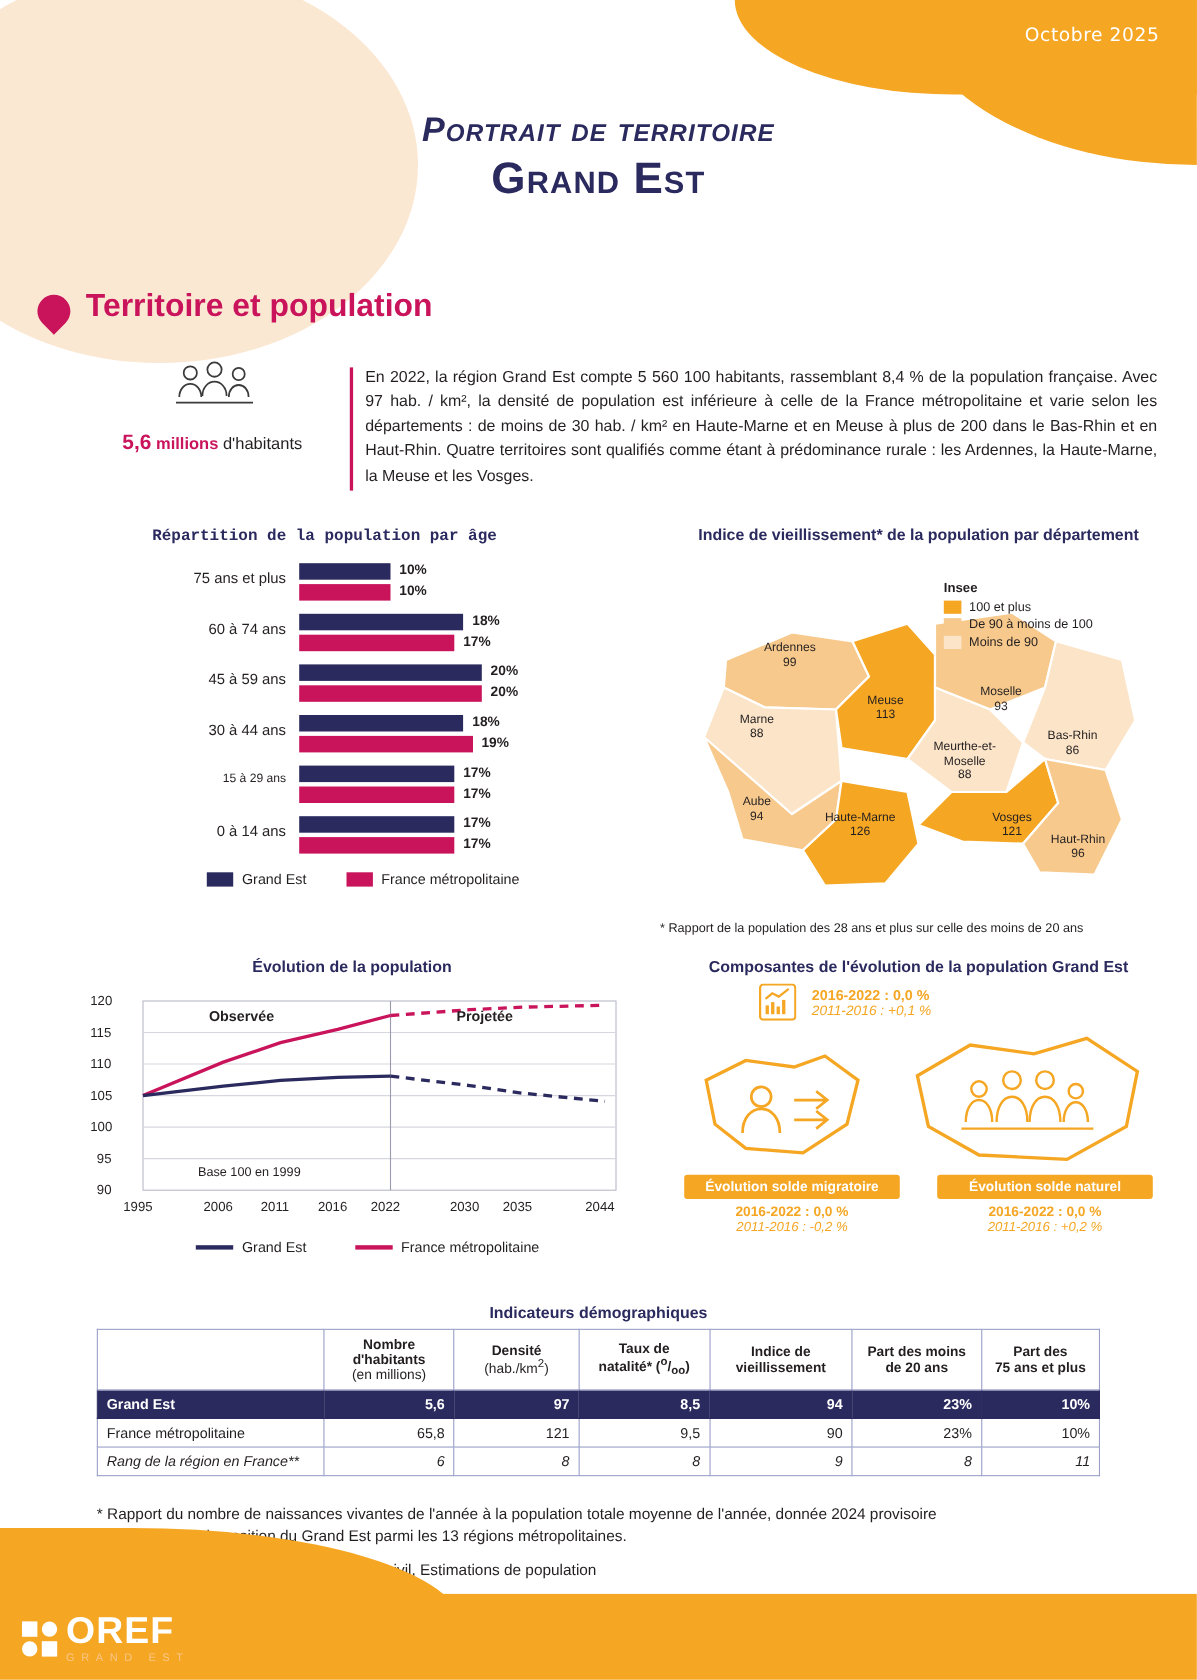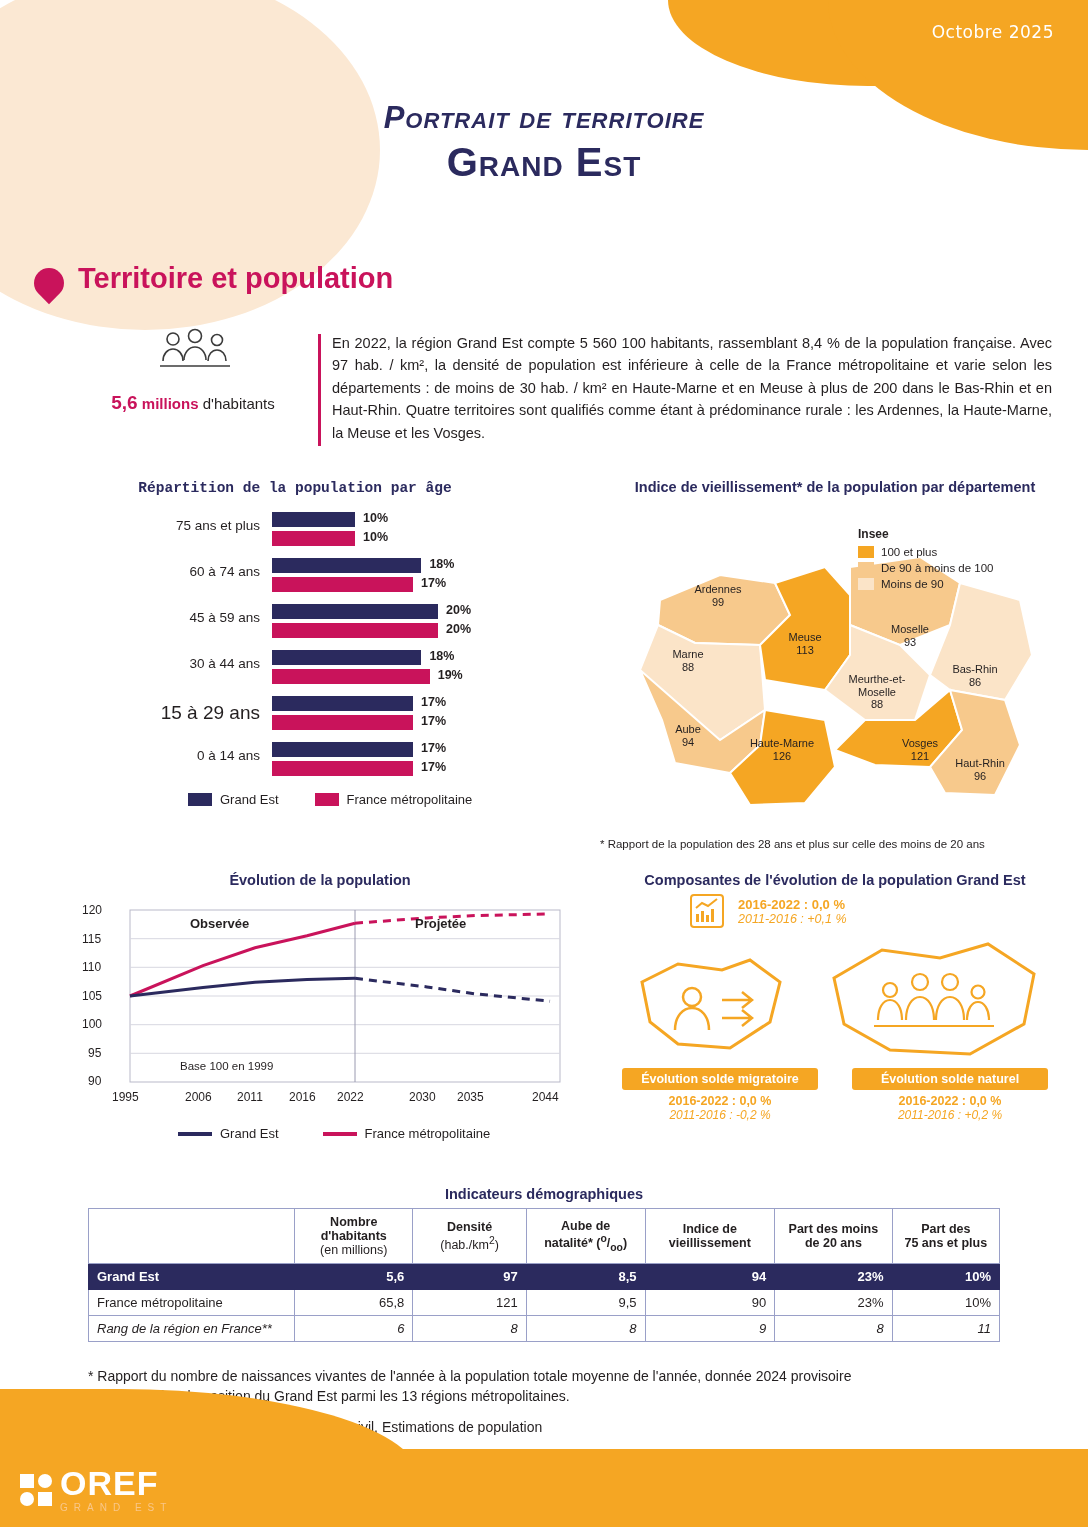--- a/index.html
+++ b/index.html
@@ -206,21 +206,21 @@
       <div class="age-row">
         <div style="position:absolute;left:0;top:10px;width:200px;text-align:right;font-size:13.5px;">30 à 44 ans</div>
         <div class="age-bars">
           <div class="bar ge" style="width:149.4px"></div>
           <div class="bar fr" style="width:157.70000000000002px"></div>
         </div>
         <div class="bar-val" style="left:369.4px;top:3px">18%</div>
         <div class="bar-val" style="left:377.70000000000005px;top:22px">19%</div>
       </div>
       <div class="age-row">
-        <div style="position:absolute;left:0;top:10px;width:200px;text-align:right;font-size:19px;">15 à 29 ans</div>
+        <div style="position:absolute;left:0;top:10px;width:200px;text-align:right;font-size:11px;">15 à 29 ans</div>
         <div class="age-bars">
           <div class="bar ge" style="width:141.10000000000002px"></div>
           <div class="bar fr" style="width:141.10000000000002px"></div>
         </div>
         <div class="bar-val" style="left:361.1px;top:3px">17%</div>
         <div class="bar-val" style="left:361.1px;top:22px">17%</div>
       </div>
       <div class="age-row">
         <div style="position:absolute;left:0;top:10px;width:200px;text-align:right;font-size:13.5px;">0 à 14 ans</div>
         <div class="age-bars">
@@ -440,21 +440,21 @@
       <th style="width:112px;">
         <span>Nombre</span><br>
         <span>d'habitants</span><br>
         <span style="font-weight:normal">(en millions)</span>
       </th>
       <th style="width:108px;">
         <span>Densité</span><br>
         <span style="font-weight:normal"><span>(hab./km</span><sup>2</sup>)</span>
       </th>
       <th style="width:118px;">
-        <span>Aube de</span><br>
+        <span>Taux de</span><br>
         <span><span>natalité* (</span><sup>o</sup>/<sub>oo</sub>)</span>
       </th>
       <th style="width:122px;">
         <span>Indice de</span><br>
         <span>vieillissement</span>
       </th>
       <th style="width:120px;">
         <span>Part des moins</span><br>
         <span>de 20 ans</span>
       </th>

